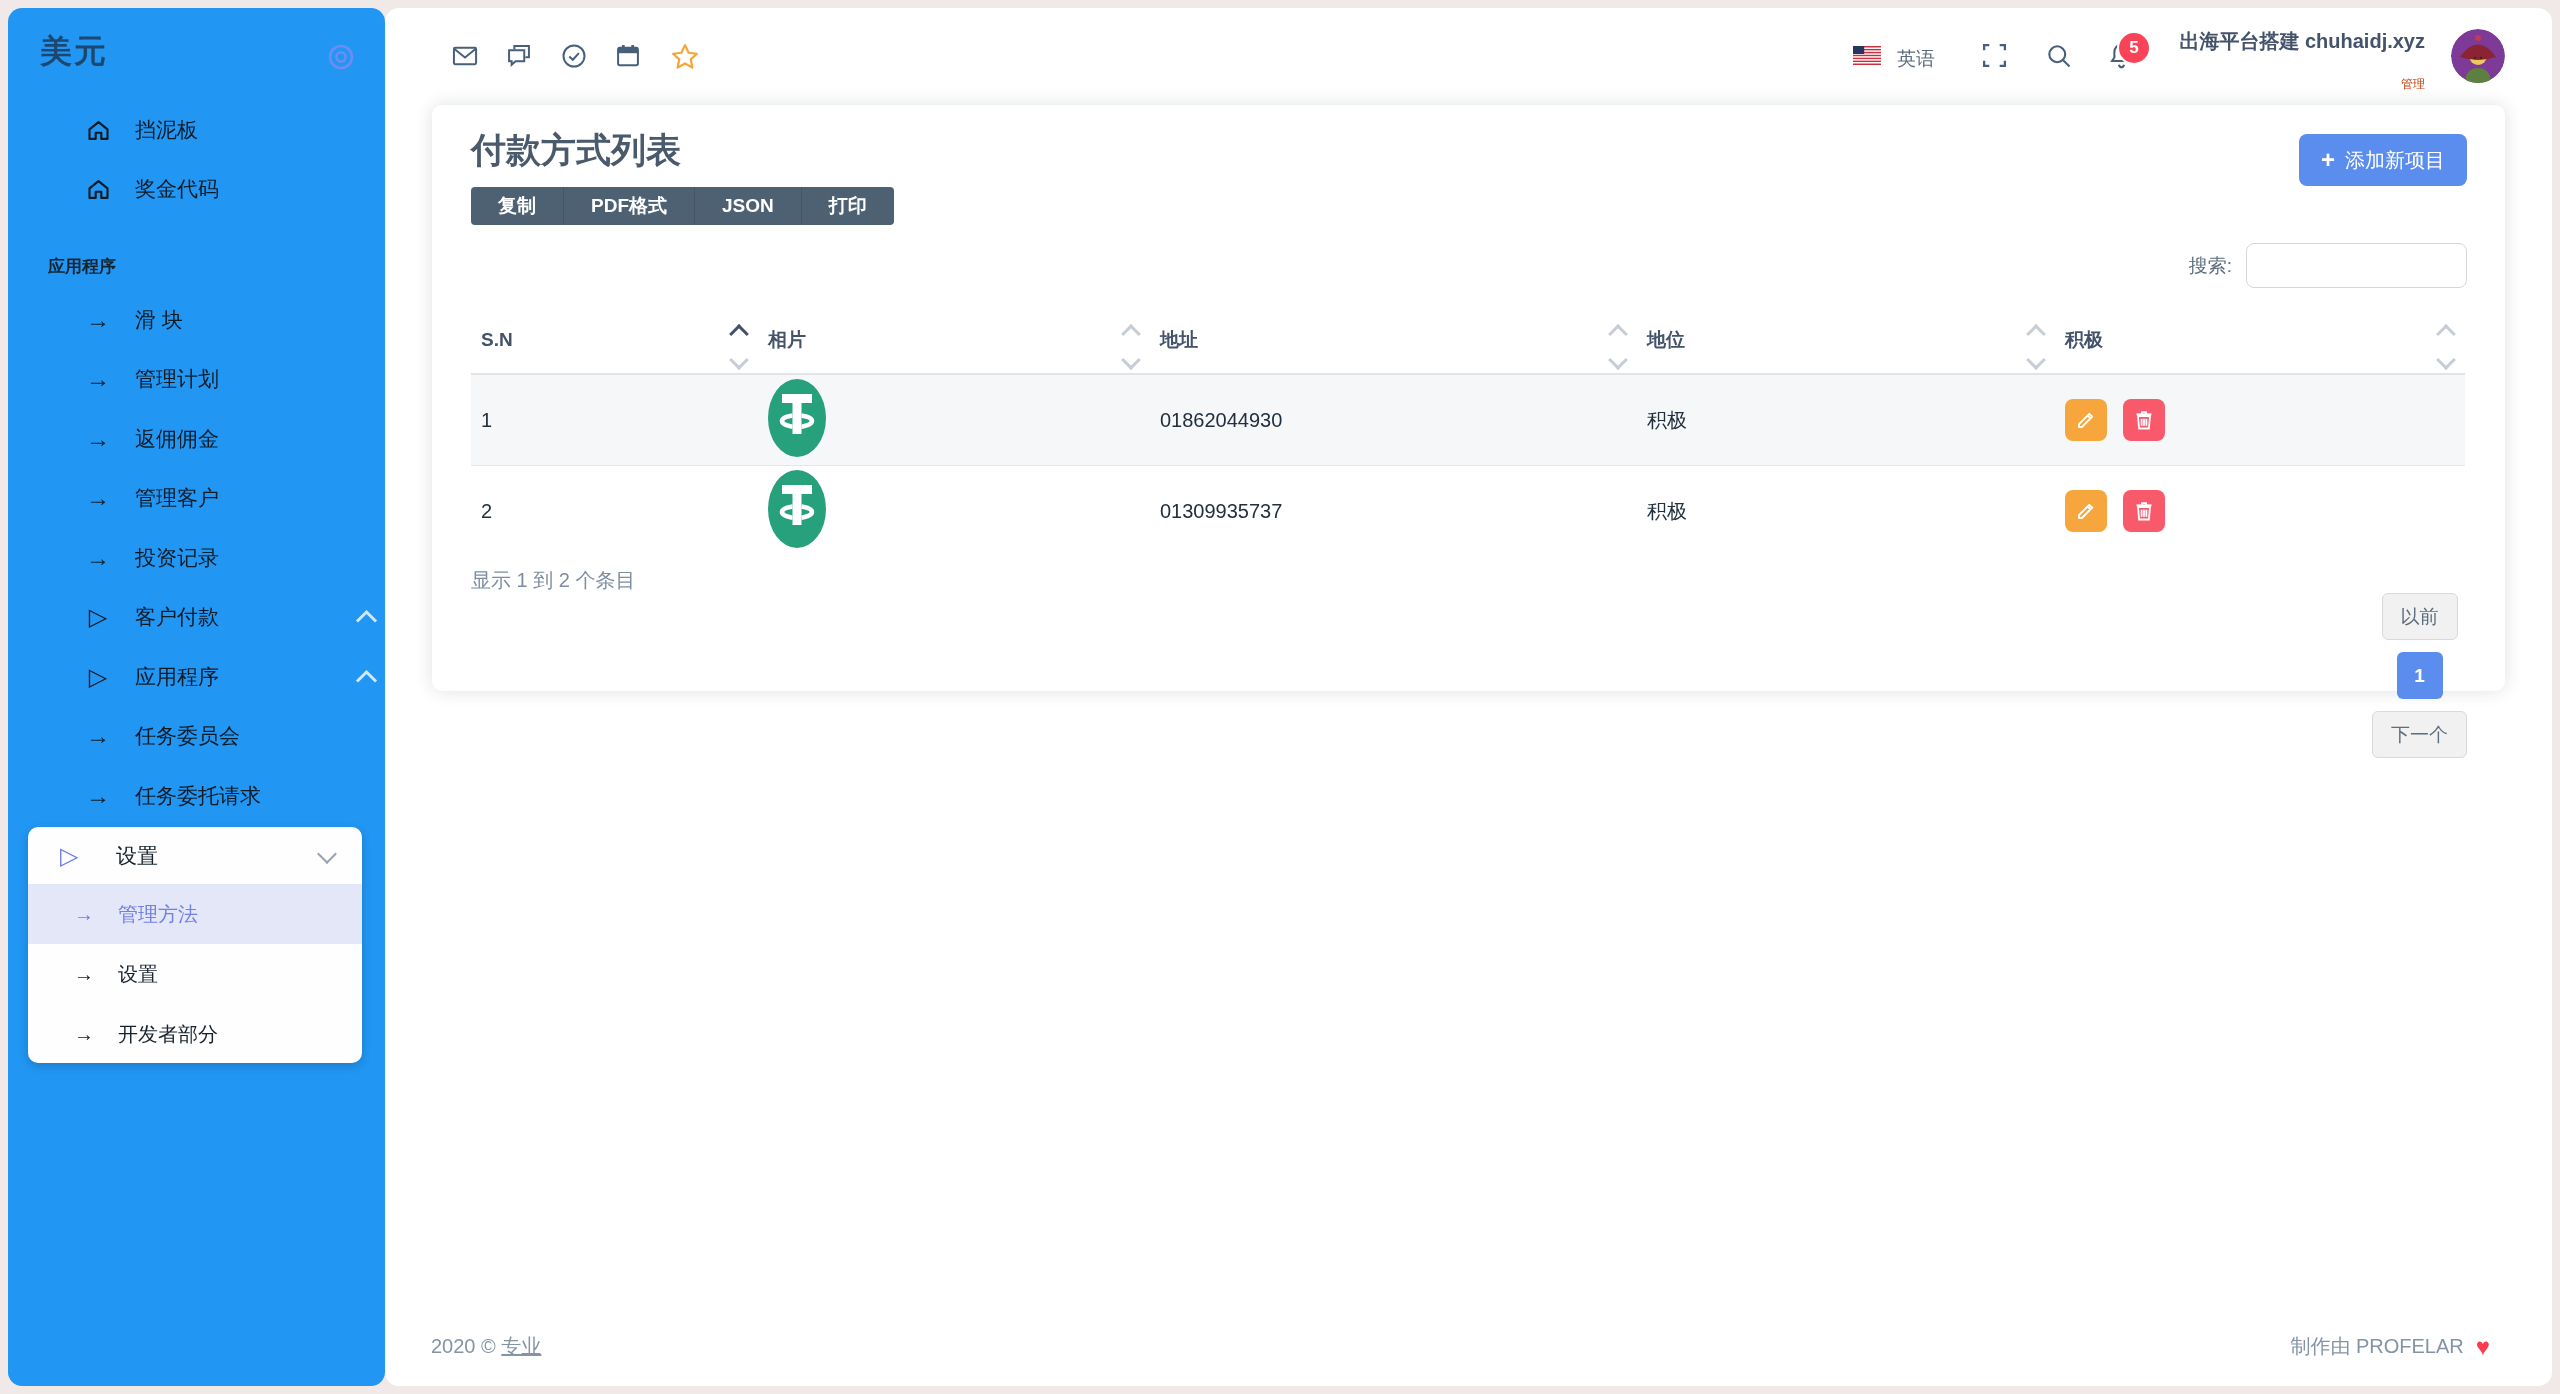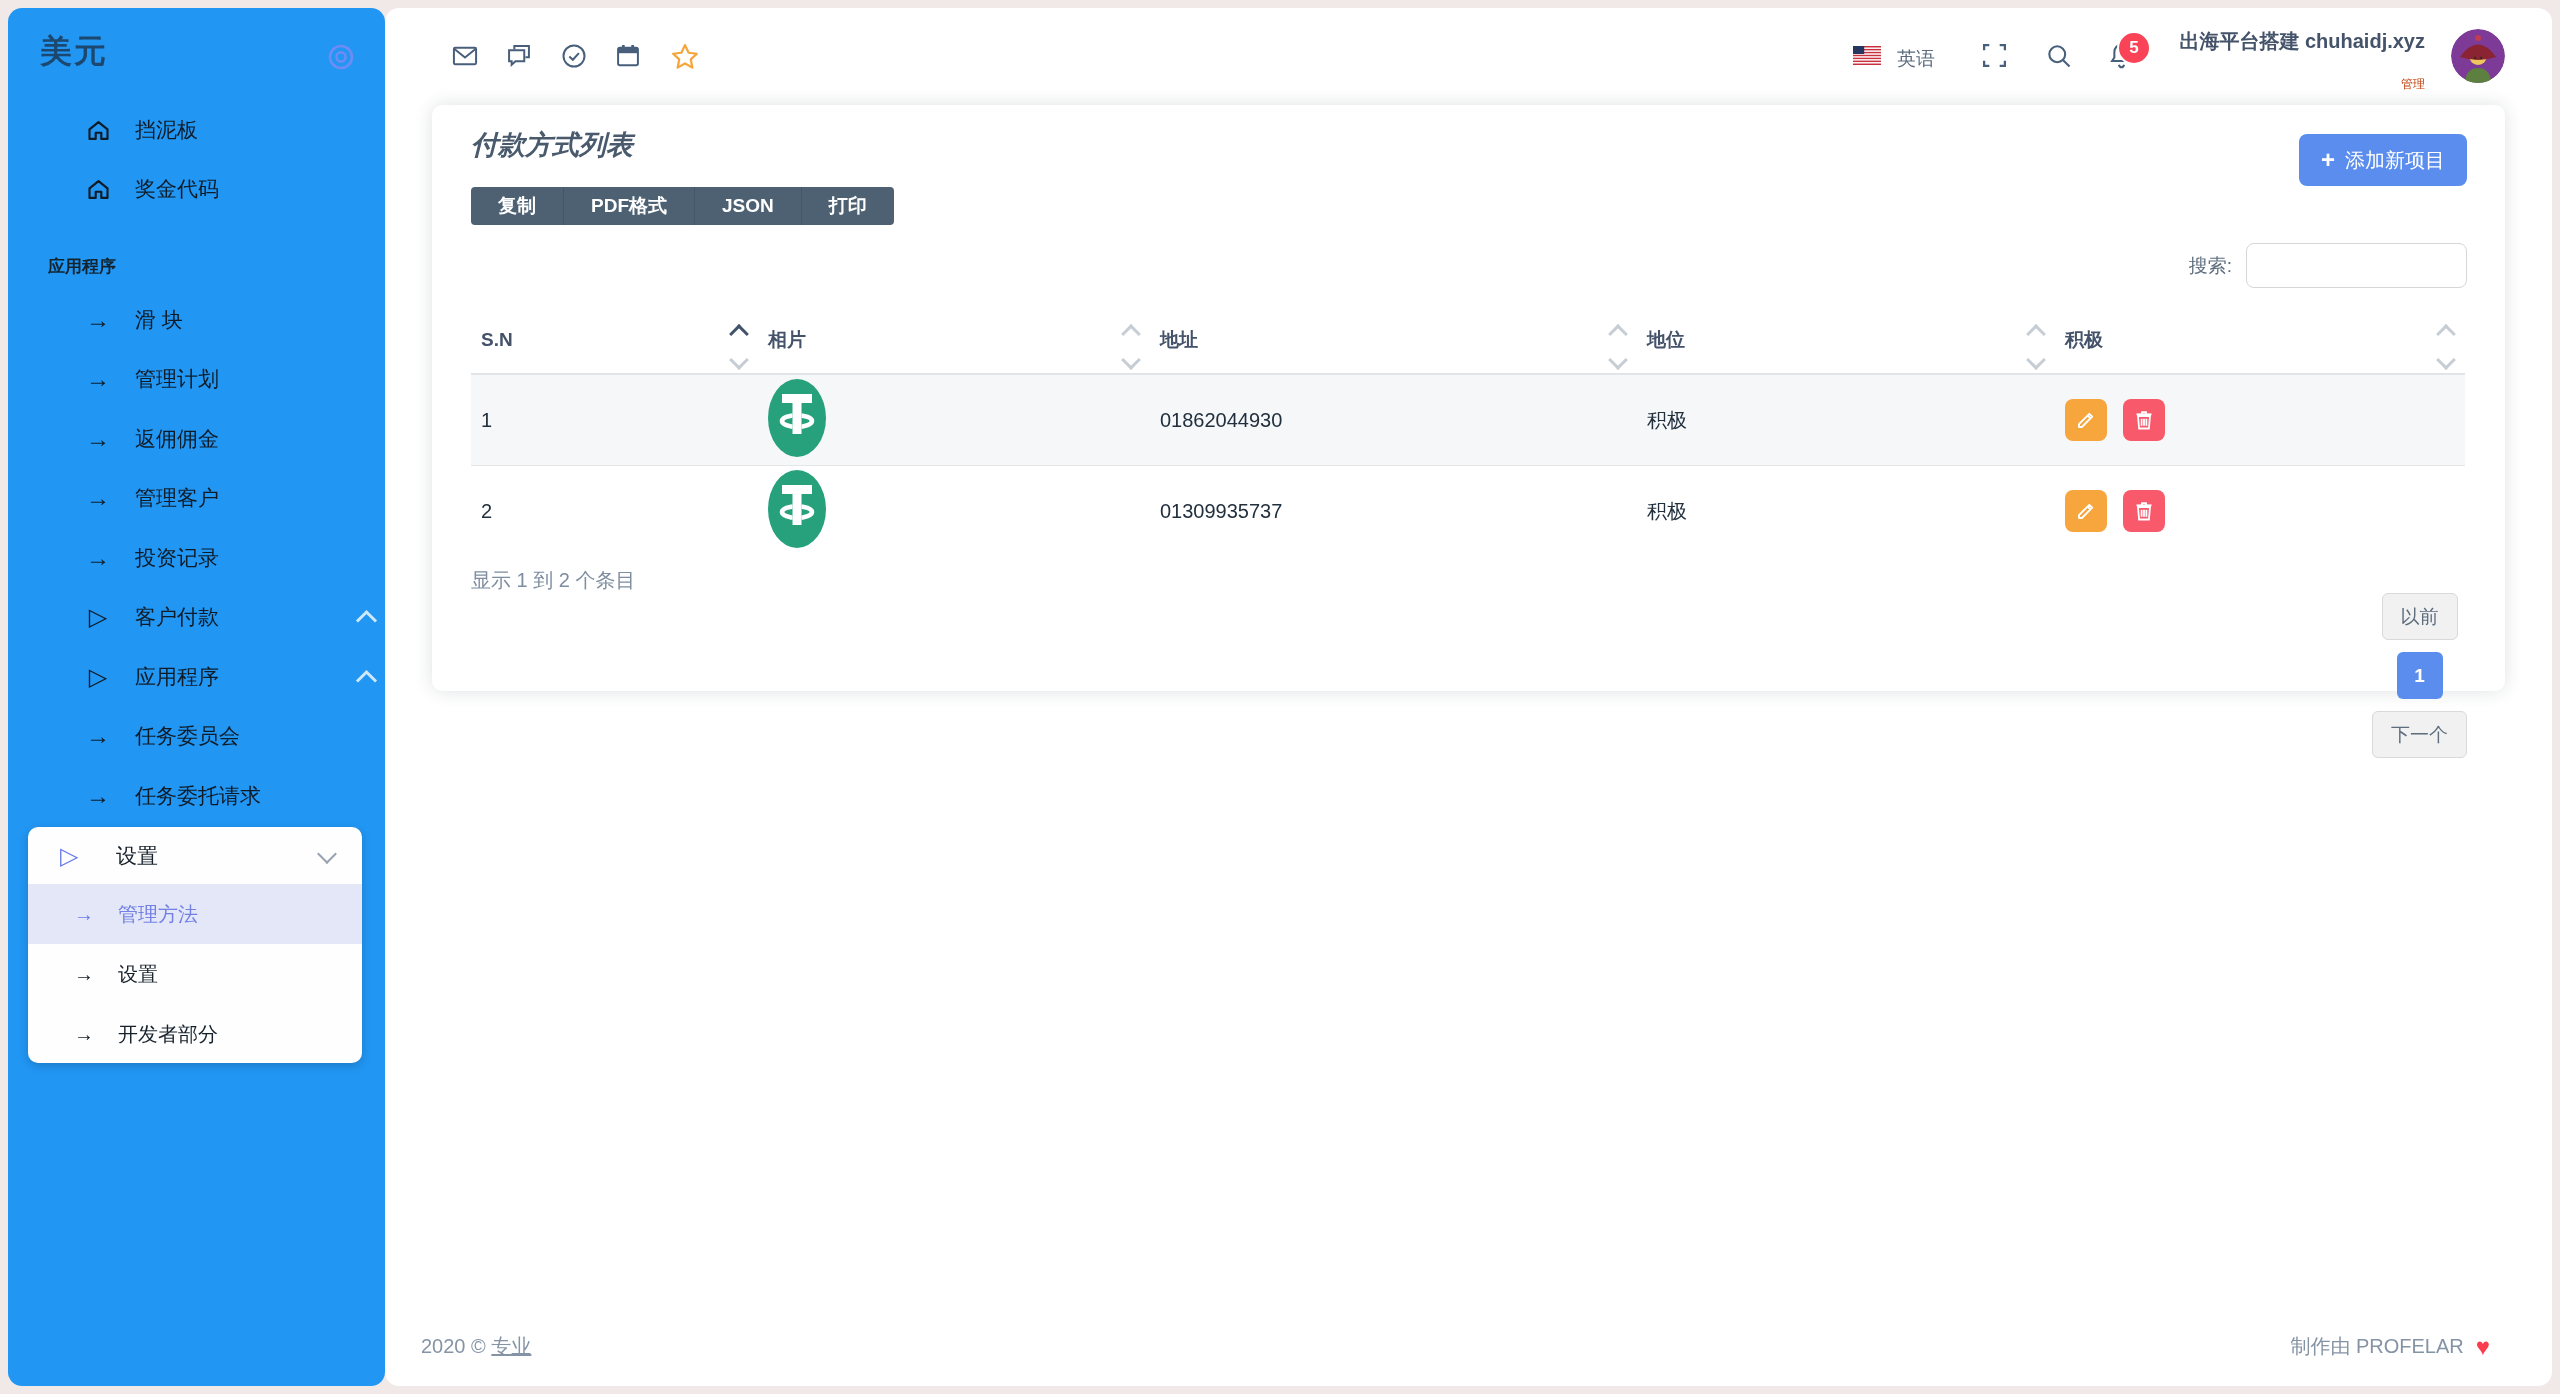--- a/index.html
+++ b/index.html
@@ -40,21 +40,21 @@
   .flag{position:absolute;left:1468px;top:38px;width:28px;height:19px;cursor:pointer;}
   .lang{position:absolute;left:1512px;top:38px;font-size:19px;color:#5d6d7e;cursor:pointer;}
   .badge{position:absolute;top:-10px;right:-16px;width:30px;height:30px;border-radius:50%;background:#fb4357;color:#fff;font-size:17px;font-weight:700;display:flex;align-items:center;justify-content:center;border:2px solid #fff;}
   .user-text{position:absolute;right:127px;top:20px;text-align:right;cursor:pointer;}
   .user-name{font-size:20px;color:#44536a;font-weight:600;}
   .user-role{font-size:12px;color:#c2410c;margin-top:21px;}
   .avatar{position:absolute;right:47px;top:21px;width:54px;height:54px;border-radius:50%;overflow:hidden;cursor:pointer;}
 
   
   .card{position:absolute;left:47px;top:97px;width:2073px;height:586px;background:#fff;border-radius:10px;box-shadow:0 0 18px rgba(30,40,60,.14);}
-  .card-title{position:absolute;left:39px;top:22px;font-size:27px;color:#4a5a6d;font-style:italic;}
+  .card-title{position:absolute;left:39px;top:22px;font-size:35px;color:#4a5a6d;}
   .btn-group{position:absolute;left:39px;top:82px;display:flex;}
   .exp-btn{background:#4e6173;color:#fff;font-size:19px;font-weight:600;height:38px;line-height:38px;padding:0 27px;border:none;border-right:1px solid #435566;cursor:pointer;}
   .exp-btn:first-child{border-radius:4px 0 0 4px;}
   .exp-btn:last-child{border-radius:0 4px 4px 0;border-right:none;}
   .add-btn{position:absolute;left:1867px;top:29px;width:168px;height:52px;background:#5a8dee;color:#fff;border:none;border-radius:8px;font-size:20px;display:flex;align-items:center;justify-content:center;gap:10px;cursor:pointer;}
   .add-plus{font-size:24px;font-weight:700;line-height:1;}
   .search-row{position:absolute;top:138px;right:38px;display:flex;align-items:center;gap:14px;}
   .search-row label{font-size:19px;color:#5d6d7e;}
   .search-input{width:221px;height:45px;border:1px solid #d6d6d6;border-radius:8px;outline:none;font-size:19px;padding:0 12px;box-sizing:border-box;}
 
@@ -68,21 +68,21 @@
   .s-up.active{border-color:#42526b;}
   .s-down{top:36px;border-right:3px solid #c6cdd5;border-bottom:3px solid #c6cdd5;transform:rotate(45deg);}
   .act-btn{width:42px;height:42px;border-radius:8px;border:none;display:inline-flex;align-items:center;justify-content:center;cursor:pointer;vertical-align:middle;}
   .act-edit{background:#f6a63c;margin-right:10px;}
   .act-del{background:#f8596b;}
   .summary{position:absolute;left:39px;top:462px;font-size:20px;color:#7e8da0;}
   .pagination{position:absolute;right:38px;top:488px;display:flex;gap:12px;align-items:center;flex-direction:column;}
   .page-btn{height:47px;padding:0 18px;background:#f1f1f1;border:1px solid #d9d9d9;border-radius:6px;font-size:19px;color:#5d6d7e;cursor:pointer;}
   .page-cur{width:46px;height:47px;background:#5a8dee;color:#fff;border:none;border-radius:6px;font-size:19px;font-weight:700;cursor:pointer;}
 
-  .panel-footer{position:absolute;left:36px;right:62px;bottom:26px;display:flex;justify-content:space-between;align-items:center;font-size:20px;color:#8594a5;margin-top:32px;}
+  .panel-footer{position:absolute;left:46px;right:62px;bottom:26px;display:flex;justify-content:space-between;align-items:center;font-size:20px;color:#8594a5;margin-top:32px;}
   .footer-link{text-decoration:underline;color:#8594a5;cursor:pointer;}
   .made-by{display:flex;align-items:center;gap:12px;}
   .heart{color:#fb3b4e;font-size:24px;line-height:1;}
 </style>
 </head>
 <body>
 
 <div class="stage">
 
   <aside class="sidebar">

